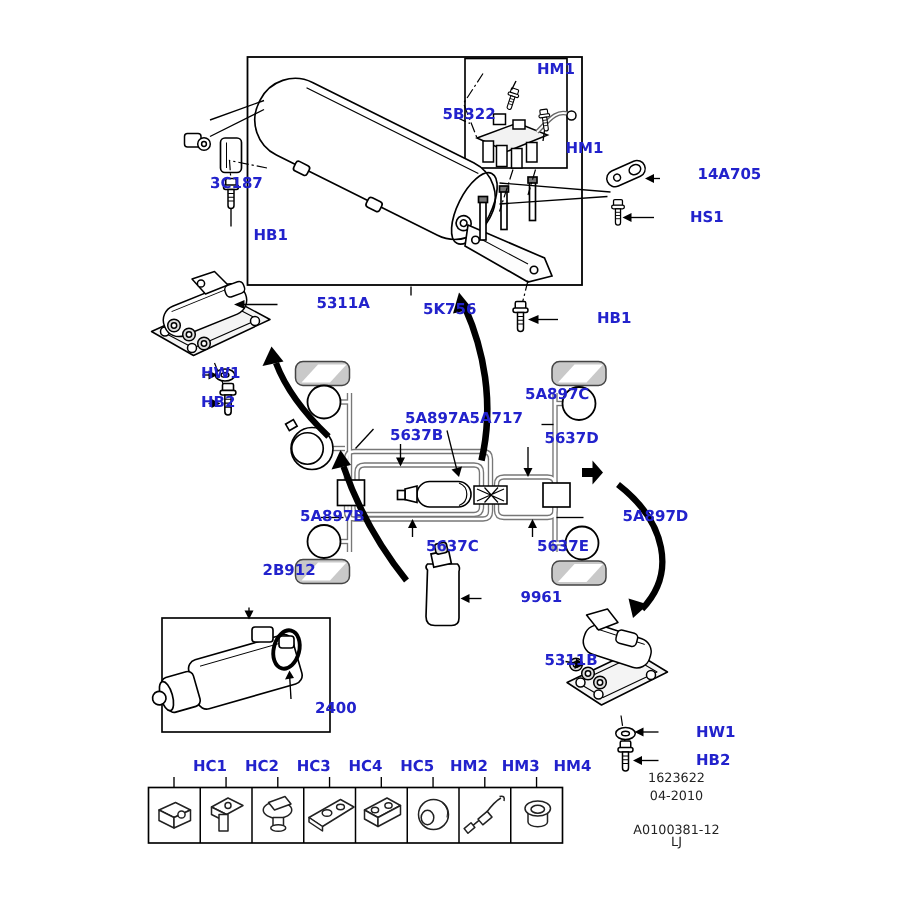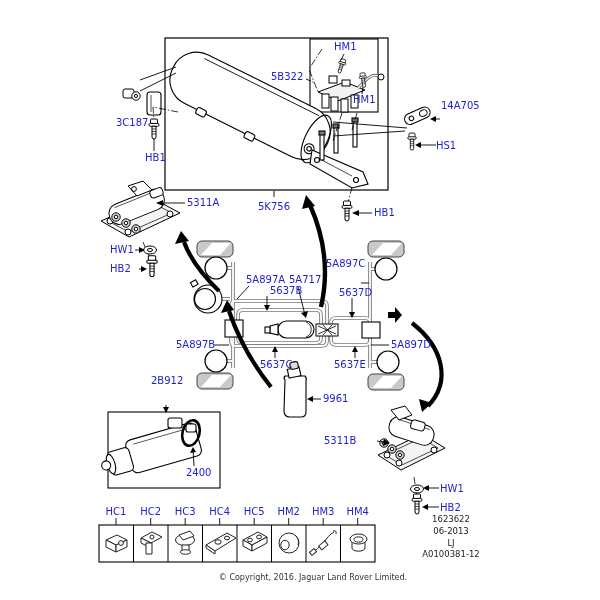--- a/index.html
+++ b/index.html
@@ -1,20 +1,20 @@
 <!DOCTYPE html>
 <html><head>
 <meta charset="utf-8">
 <style>
   html,body{margin:0;padding:0;background:#fff;}
   #stage{position:relative;width:600px;height:600px;background:#fff;overflow:hidden;
          font-family:"DejaVu Sans","Liberation Sans",sans-serif;}
   #art{position:absolute;left:0;top:0;}
-  .lbl{position:absolute;color:#2222cc;font-weight:normal;font-size:10px;line-height:1;
-       white-space:nowrap;cursor:pointer;}
+  .lbl{position:absolute;color:#2222cc;font-weight:bold;font-size:10px;line-height:1;
+       white-space:nowrap;cursor:pointer;margin-left:24px;}
   .lbl.c{transform:translateX(-50%);text-align:right;}
   .ref{position:absolute;color:#222;font-size:8.5px;line-height:1;white-space:nowrap;
        transform:translateX(-50%);}
   .copy{position:absolute;color:#333;font-size:8px;line-height:1;white-space:nowrap;
         transform:translateX(-50%);}
 </style>
 </head>
 <body>
 
 <div id="stage">
@@ -397,54 +397,53 @@
         <ellipse cx="358.5" cy="539" rx="8.5" ry="5"></ellipse>
         <ellipse cx="358.5" cy="539.5" rx="4.5" ry="2.6"></ellipse>
       </g>
     </g>
   </g>
 </svg>
 
   <div class="lbl" style="left:334px;top:42px">HM1</div>
   <div class="lbl" style="left:271px;top:72px">5B322</div>
   <div class="lbl" style="left:353px;top:95px">HM1</div>
-  <div class="lbl" style="left:441px;top:101px">14A705</div>
+  <div class="lbl" style="left:441px;top:112px">14A705</div>
   <div class="lbl" style="left:436px;top:141px">HS1</div>
   <div class="lbl" style="left:116px;top:118px">3C187</div>
   <div class="lbl" style="left:145px;top:153px">HB1</div>
   <div class="lbl" style="left:187px;top:198px">5311A</div>
   <div class="lbl" style="left:258px;top:202px">5K756</div>
   <div class="lbl" style="left:374px;top:208px">HB1</div>
   <div class="lbl" style="left:110px;top:245px">HW1</div>
   <div class="lbl" style="left:110px;top:264px">HB2</div>
   <div class="lbl" style="left:246px;top:275px">5A897A</div>
   <div class="lbl" style="left:289px;top:275px">5A717</div>
   <div class="lbl" style="left:326px;top:259px">5A897C</div>
-  <div class="lbl" style="left:270px;top:286px">5637B</div>
+  <div class="lbl" style="left:236px;top:286px">5637B</div>
   <div class="lbl" style="left:339px;top:288px">5637D</div>
   <div class="lbl" style="left:176px;top:340px">5A897B</div>
   <div class="lbl" style="left:391px;top:340px">5A897D</div>
   <div class="lbl" style="left:260px;top:360px">5637C</div>
   <div class="lbl" style="left:334px;top:360px">5637E</div>
   <div class="lbl" style="left:323px;top:394px">9961</div>
   <div class="lbl" style="left:151px;top:376px">2B912</div>
   <div class="lbl" style="left:186px;top:468px">2400</div>
-  <div class="lbl" style="left:324px;top:436px">5311B</div>
+  <div class="lbl" style="left:339px;top:436px">5311B</div>
   <div class="lbl" style="left:440px;top:484px">HW1</div>
   <div class="lbl" style="left:440px;top:503px">HB2</div>
 
   <div class="lbl c" style="left:116px;top:507px">HC1</div>
   <div class="lbl c" style="left:150.7px;top:507px">HC2</div>
   <div class="lbl c" style="left:185.2px;top:507px">HC3</div>
   <div class="lbl c" style="left:219.7px;top:507px">HC4</div>
   <div class="lbl c" style="left:254.2px;top:507px">HC5</div>
   <div class="lbl c" style="left:288.7px;top:507px">HM2</div>
   <div class="lbl c" style="left:323.2px;top:507px">HM3</div>
   <div class="lbl c" style="left:357.7px;top:507px">HM4</div>
 
   <div class="ref" style="left:451px;top:515px">1623622</div>
-  <div class="ref" style="left:451px;top:527px">06-2013</div>
-  <div class="ref" style="left:451px;top:539px">LJ</div>
+  <div class="ref" style="left:451px;top:527px">04-2010</div>
+  <div class="ref" style="left:451px;top:558px">LJ</div>
   <div class="ref" style="left:451px;top:550px">A0100381-12</div>
 
-  <div class="copy" style="left:313px;top:574px">© Copyright, 2016. Jaguar Land Rover Limited.</div>
 
 </div>
 
 </body></html>

